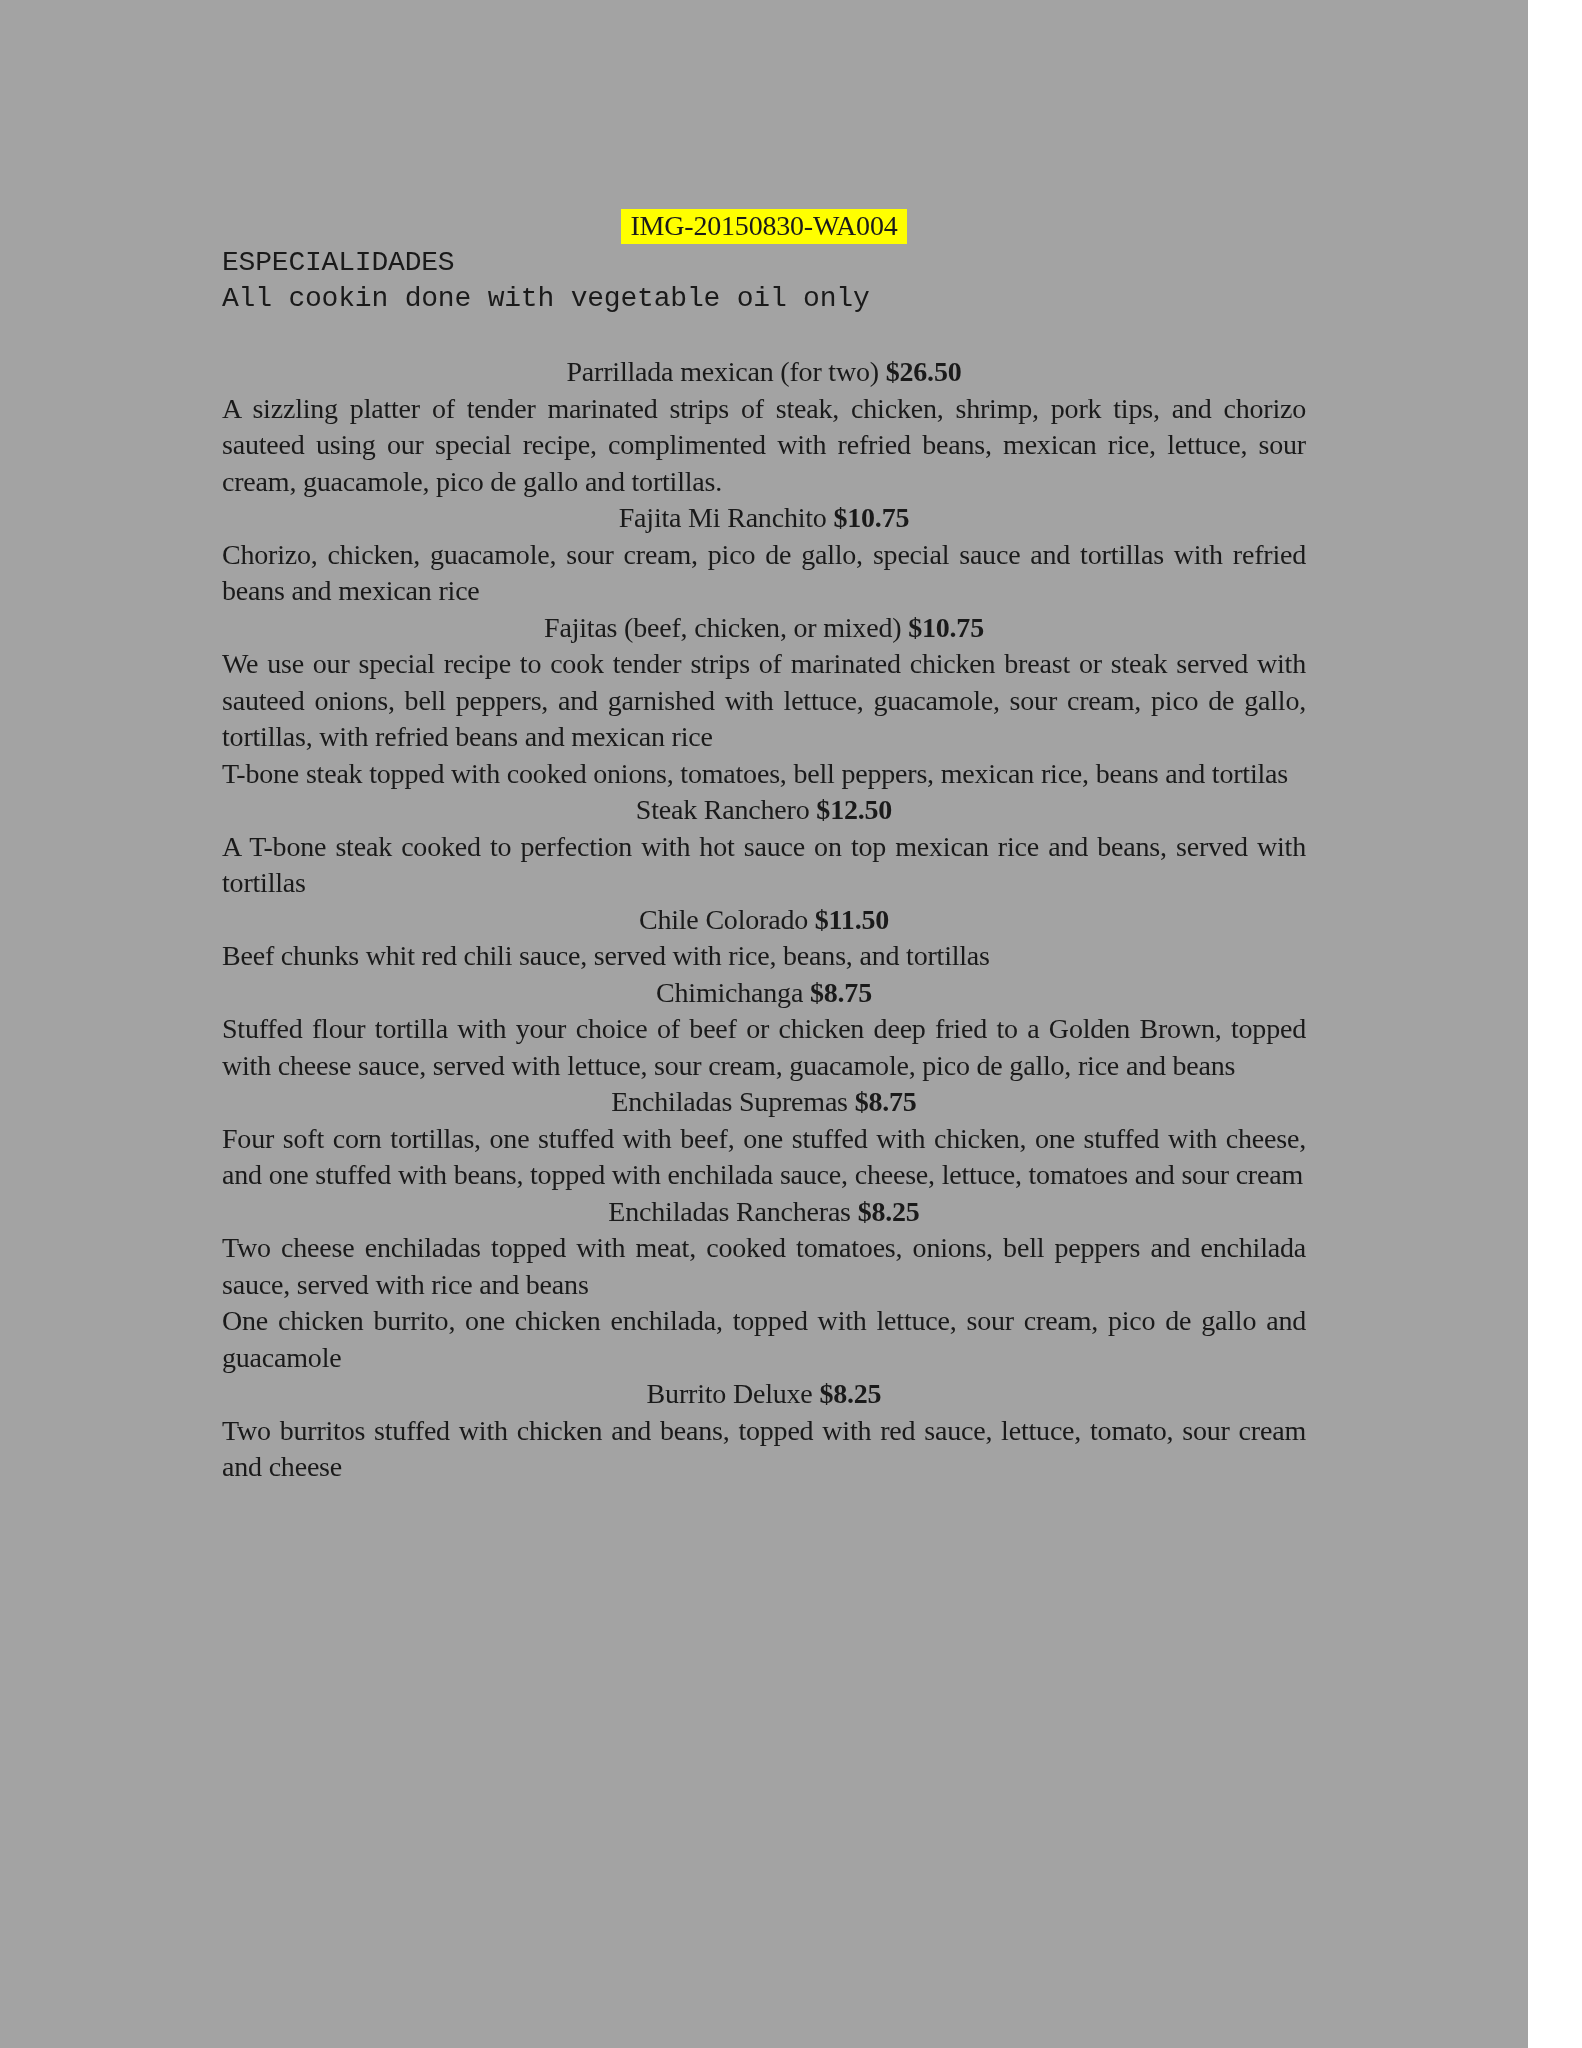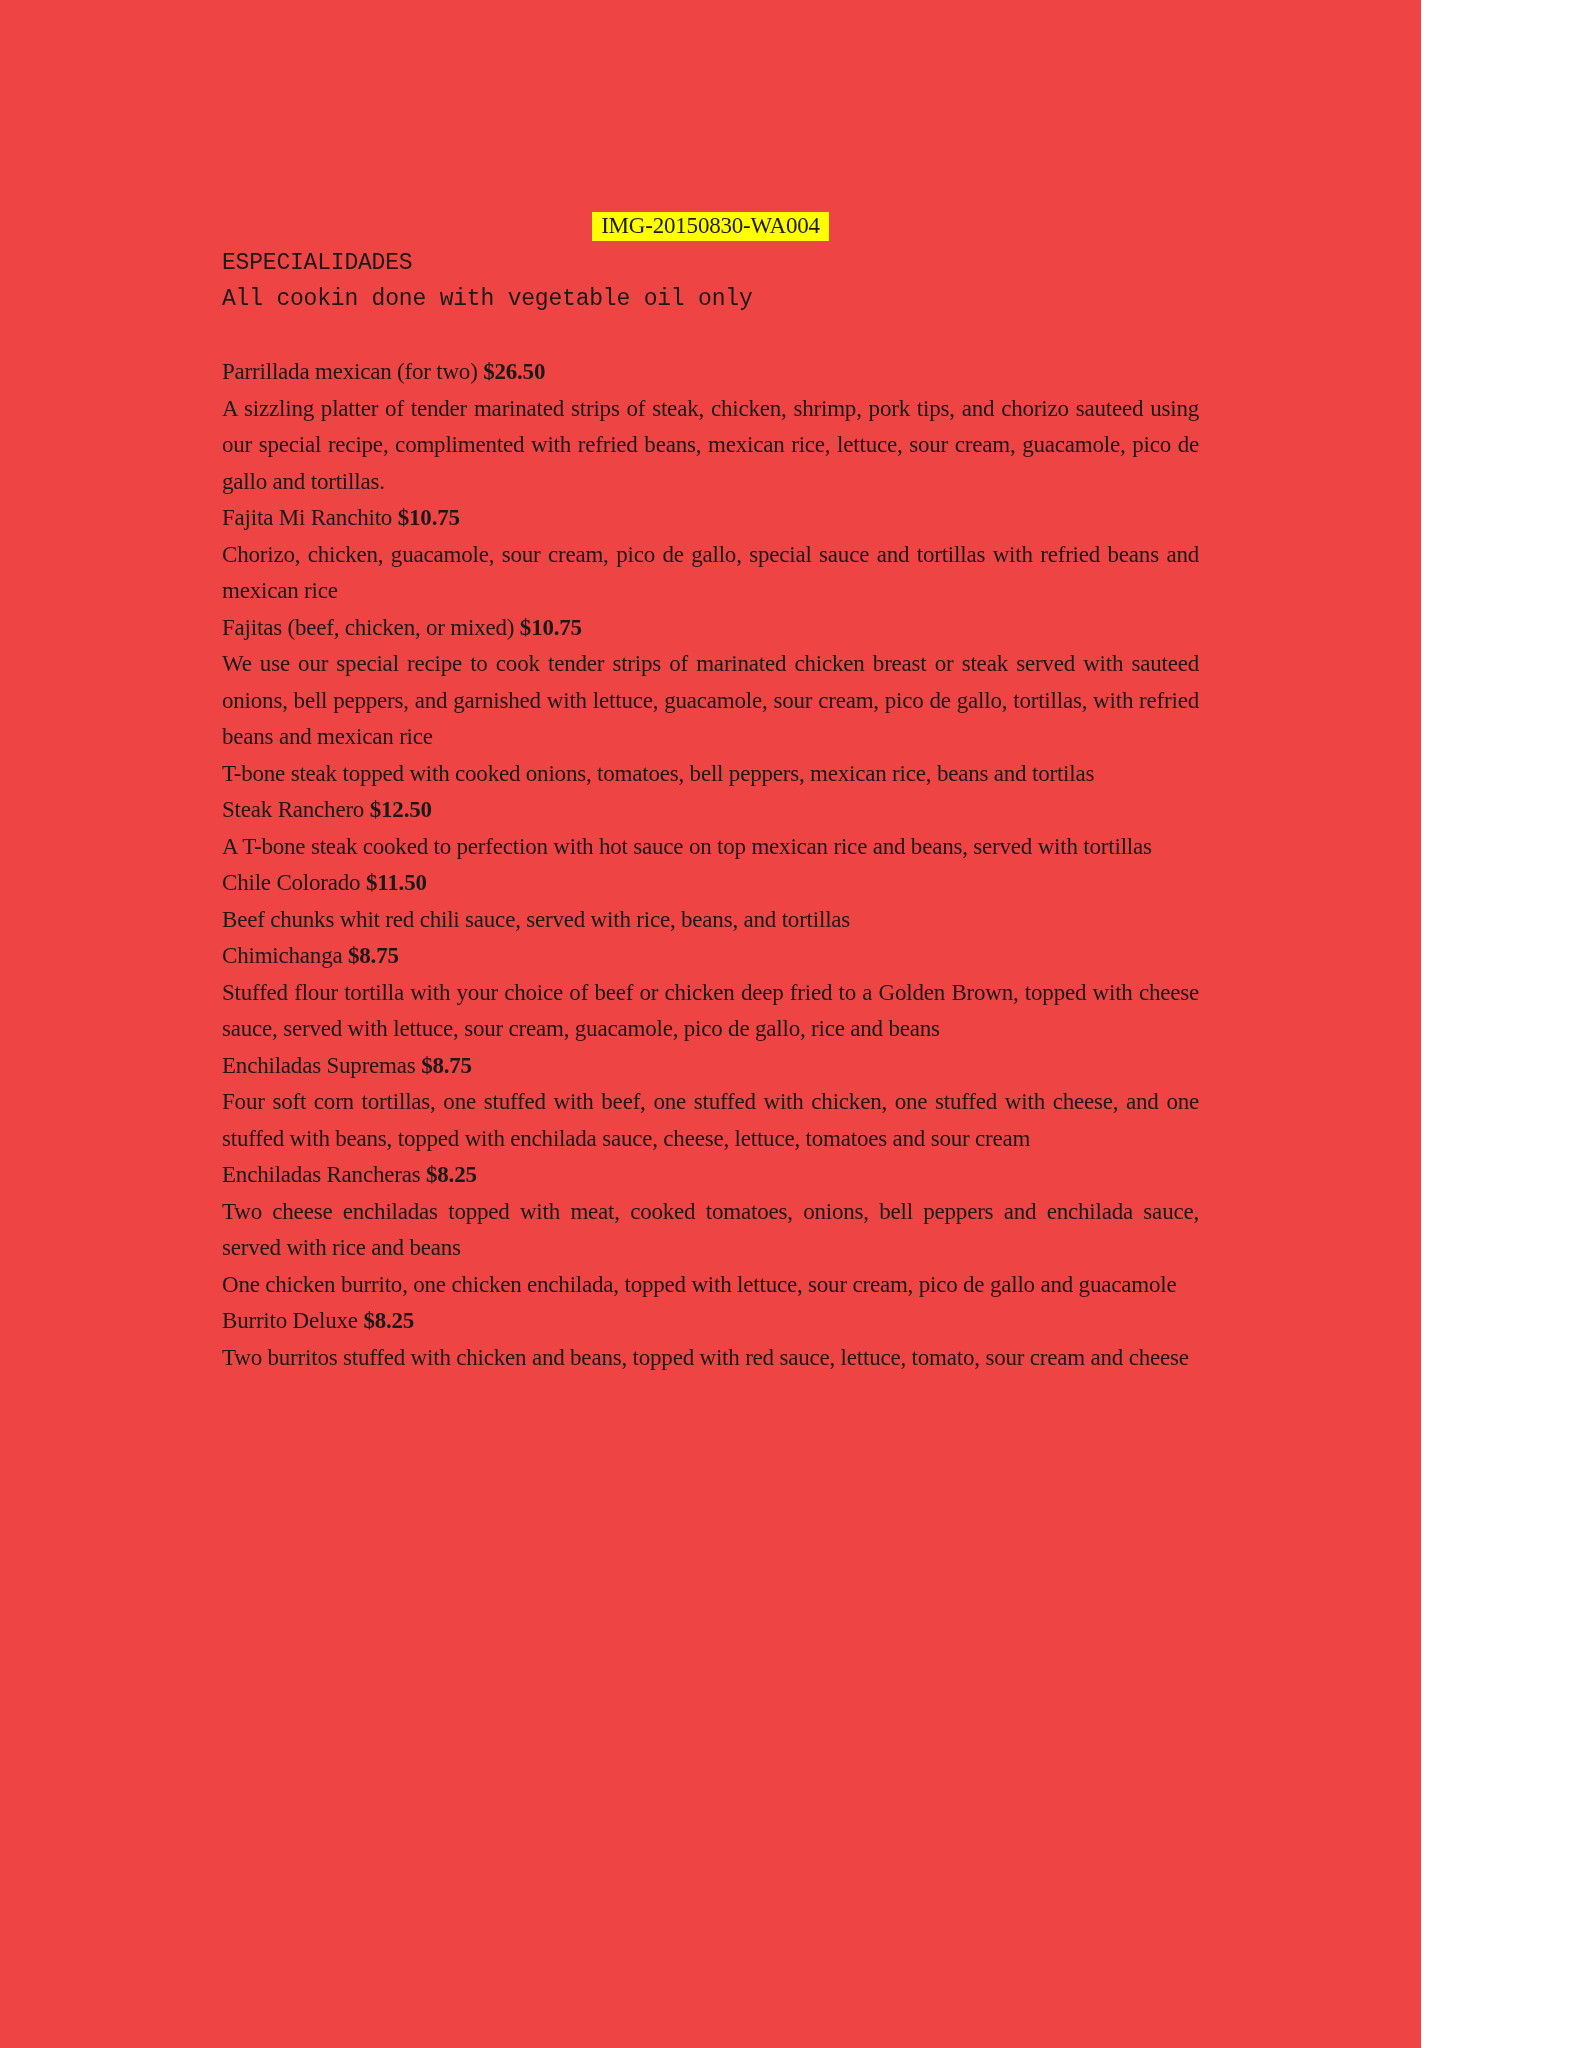--- a/index.html
+++ b/index.html
@@ -2,27 +2,27 @@
 <html style="--highlight-color: #ffff00; --text-color: #1a1a1a;"><head>
 <meta charset="utf-8">
 <style>
   html, body {
     margin: 0;
     padding: 0;
     background: #ffffff;
   }
   .page {
     position: relative;
-    width: 1421px;
+    width: 1528px;
     height: 2048px;
     box-sizing: border-box;
-    background: #ef4444;
+    background: #a3a3a3;
     padding: 208px 222px 0 222px;
     font-family: "Liberation Serif", "DejaVu Serif", serif;
-    font-size: 23px;
+    font-size: 28px;
     line-height: 36.5px;
     letter-spacing: -0.2px;
     color: var(--text-color, #1a1a1a);
     overflow: hidden;
   }
   p { margin: 0; }
   .title-row {
     text-align: center;
   }
   .highlight {
@@ -30,21 +30,21 @@
     padding: 1px 9px 3px 9px;
   }
   .heading, .note {
     text-align: left;
     font-family: Liberation Mono, monospace;
   }
   .menu {
     margin-top: 36.5px;
   }
   .item-title {
-    text-align: left;
+    text-align: center;
     white-space: nowrap;
   }
   .item-price {
     font-weight: bold;
   }
   .item-desc {
     text-align: justify;
     text-justify: inter-word;
   }
 </style>

